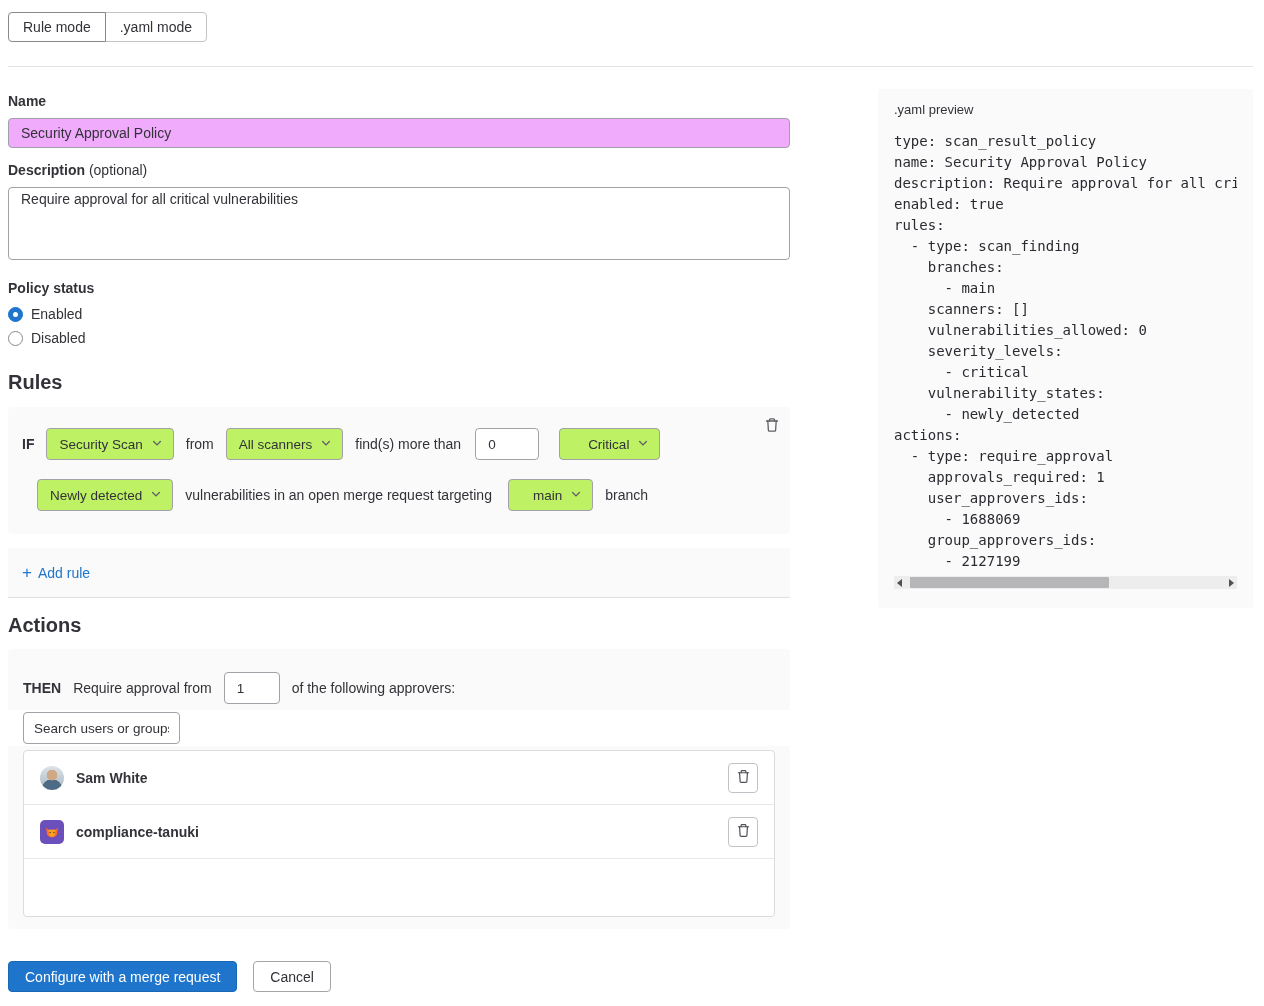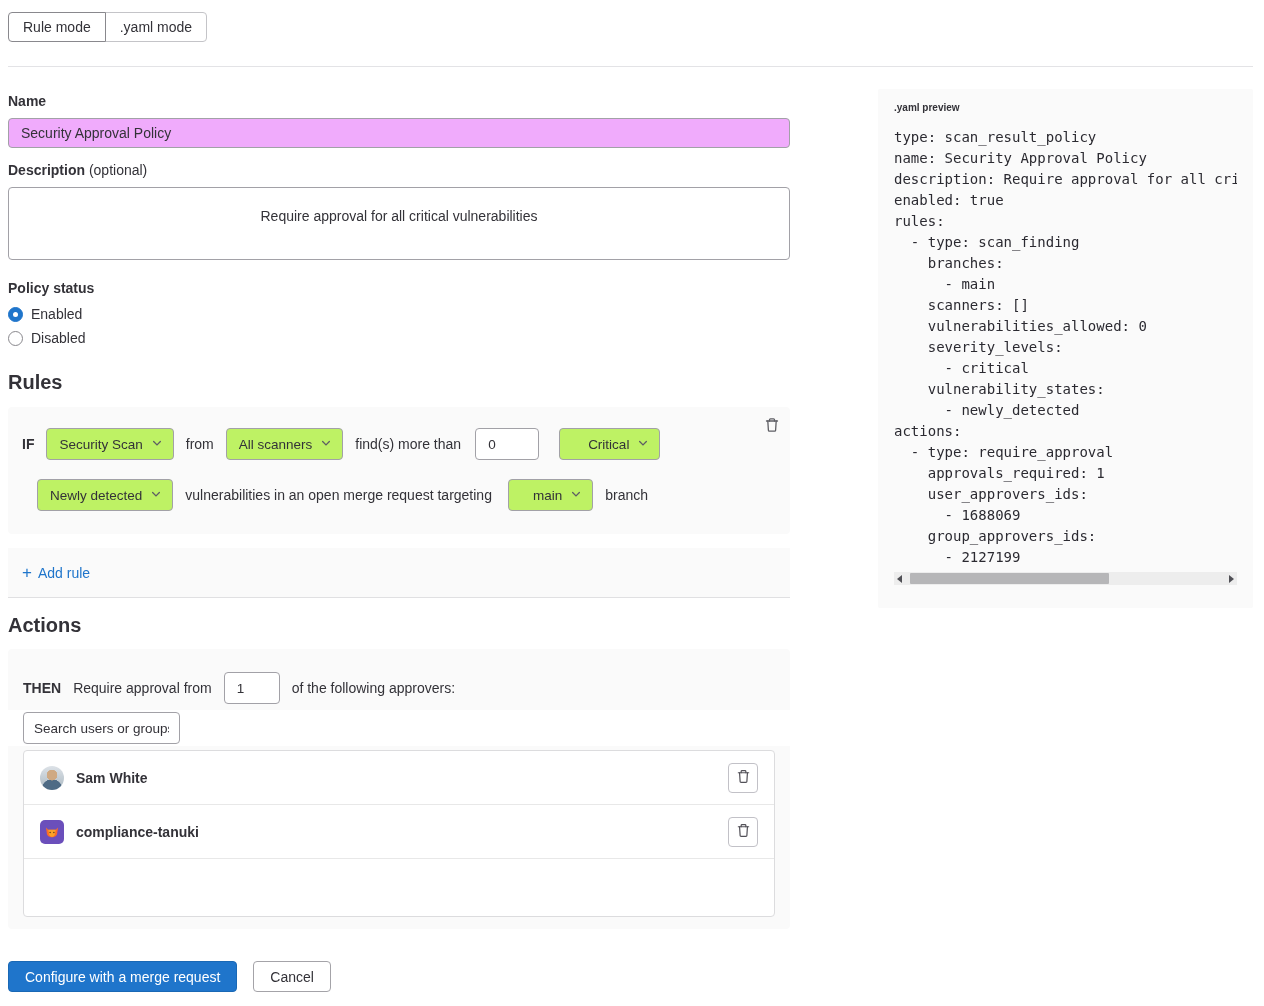--- a/index.html
+++ b/index.html
@@ -24,21 +24,21 @@
   .columns{display:flex;align-items:flex-start;}
   .left-col{width:782px;flex:0 0 782px;}
   .right-col{width:375px;flex:0 0 375px;margin-left:88px;margin-top:22px;}
 
   .field-label{font-weight:700;margin:26px 0 9px 0;}
   .field-label .suffix{font-weight:400;}
   .desc-label{margin-top:14px;}
   .text-input{width:100%;height:30px;border:1px solid var(--input-border);border-radius:4px;
     padding:0 12px;font-size:14px;font-family:inherit;color:var(--text);background:#f0abfc;}
   .textarea-input{width:100%;height:73px;border:1px solid var(--input-border);border-radius:4px;
-    padding:20px 12px;font-size:14px;font-family:inherit;color:var(--text);resize:none;background:#fff;text-align:center;}
+    padding:3px 12px;font-size:14px;font-family:inherit;color:var(--text);resize:none;background:#fff;}
 
   .status-label{margin-top:17px;margin-bottom:8px;}
   .radio-row{display:flex;align-items:center;height:20px;margin-bottom:4px;}
   .radio{width:15px;height:15px;border-radius:50%;border:1px solid #89888d;background:#fff;
     flex:0 0 15px;position:relative;cursor:pointer;}
   .radio.checked{background:var(--accent);border-color:var(--accent);}
   .radio.checked::after{content:"";position:absolute;inset:4px;background:#fff;border-radius:50%;}
   .radio-row label{margin-left:8px;cursor:pointer;}
 
   h2.section{font-size:20px;font-weight:700;margin:23px 0 13px 0;color:var(--text);}
@@ -87,21 +87,21 @@
     color:#535158;display:flex;align-items:center;justify-content:center;cursor:pointer;padding:0;}
 
   .footer-row{margin-top:32px;display:flex;gap:16px;}
   .btn{height:31px;border-radius:4px;font-size:14px;font-family:inherit;cursor:pointer;
     display:inline-flex;align-items:center;padding:0 16px;}
   .btn-primary{background:var(--accent);border:1px solid #1968b5;color:#fff;}
   .btn-default{background:#fff;border:1px solid #a4a3a8;color:var(--text);}
 
   
   .yaml-panel{background:var(--panel);height:519px;padding:13px 16px 14px 16px;border-radius:2px;}
-  .yaml-title{font-weight:700;font-size:10px;margin:0 0 14px 0;}
+  .yaml-title{font-weight:400;font-size:13px;margin:0 0 14px 0;}
   .yaml-code{margin:0;font-family:"DejaVu Sans Mono",monospace;font-size:14px;line-height:21px;
     color:#2b2a31;white-space:pre;overflow:hidden;height:441px;}
   .hscroll{height:13px;background:#ededed;position:relative;display:flex;align-items:center;
     justify-content:space-between;margin-top:4px;}
   .hs-arrow{width:0;height:0;border-top:4px solid transparent;border-bottom:4px solid transparent;}
   .hs-left{border-right:5px solid #4f4f55;margin-left:3px;}
   .hs-right{border-left:5px solid #4f4f55;margin-right:3px;}
   .hs-thumb{position:absolute;left:16px;width:58%;height:11px;background:#b6b6b8;border-radius:1px;}
 </style>
 </head>

